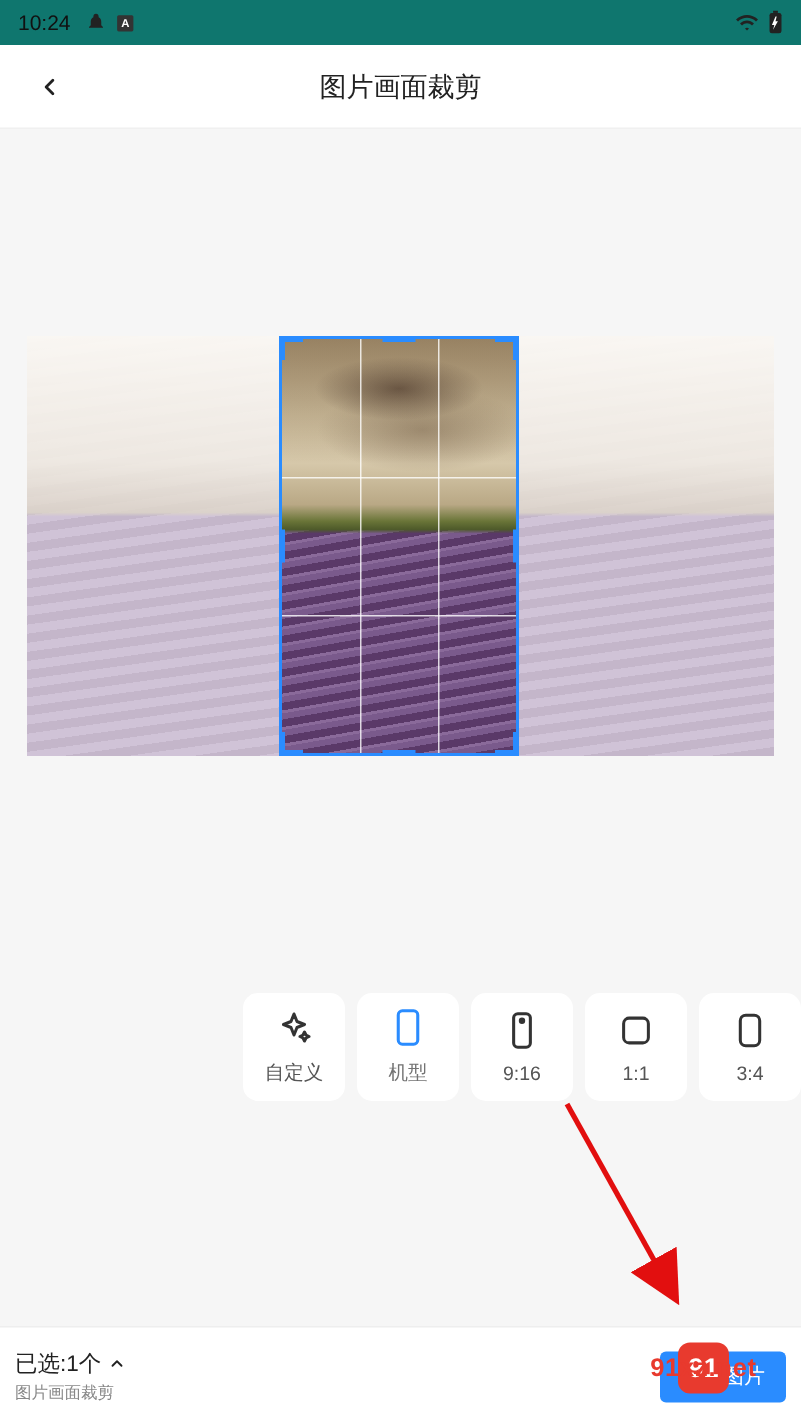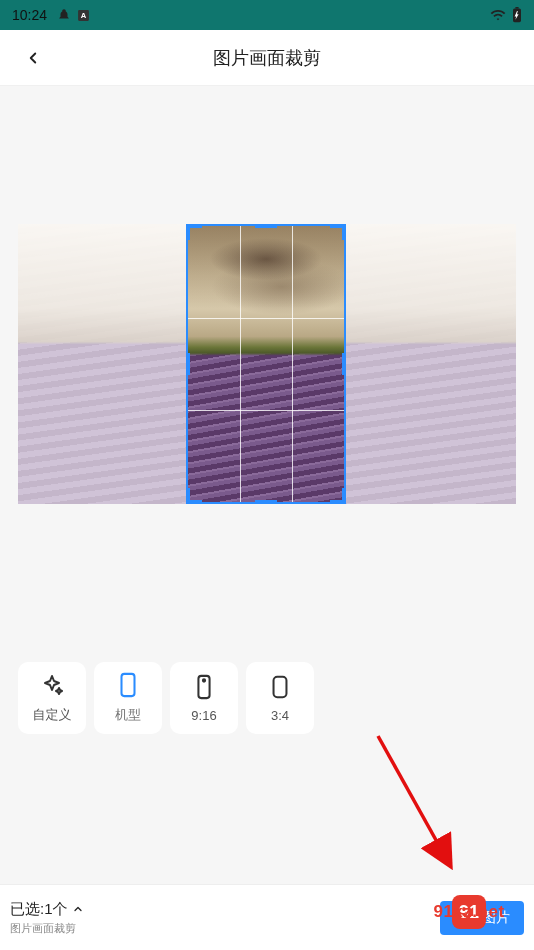--- a/index.html
+++ b/index.html
@@ -116,20 +116,21 @@
     .edge.bottom { bottom:-2px; left:50%; transform:translateX(-50%); width:22px; height:4px; }
     .edge.left { left:-2px; top:50%; transform:translateY(-50%); width:4px; height:22px; }
     .edge.right { right:-2px; top:50%; transform:translateY(-50%); width:4px; height:22px; }
 
     .ratio-row {
       position: absolute;
       top: 662px; left: 18px; right: 0;
       display: flex;
       gap: 8px;
       overflow: hidden;
+      justify-content: flex-end;
     }
     .ratio-btn {
       width: 68px;
       height: 72px;
       background: #fff;
       border-radius: 10px;
       display: flex;
       flex-direction: column;
       align-items: center;
       justify-content: center;
@@ -294,20 +295,28 @@
     <span class="ico">
       <svg width="18" height="26" viewBox="0 0 18 28" fill="none" stroke="currentColor" stroke-width="2.2">
           <rect x="3" y="2" width="12" height="24" rx="3"></rect>
           <circle cx="9" cy="7" r="1.2" fill="currentColor"></circle>
         </svg>
     </span>
     <span class="lbl">9:16</span>
   </div>
 
 
+  <div class="ratio-btn">
+    <span class="ico">
+      <svg width="22" height="22" viewBox="0 0 24 24" fill="none" stroke="currentColor" stroke-width="2.2">
+          <rect x="3" y="3" width="18" height="18" rx="4"></rect>
+        </svg>
+    </span>
+    <span class="lbl">1:1</span>
+  </div>
 
   <div class="ratio-btn">
     <span class="ico">
       <svg width="20" height="24" viewBox="0 0 20 26" fill="none" stroke="currentColor" stroke-width="2.2">
           <rect x="3" y="2" width="14" height="22" rx="4"></rect>
         </svg>
     </span>
     <span class="lbl">3:4</span>
   </div>
 

